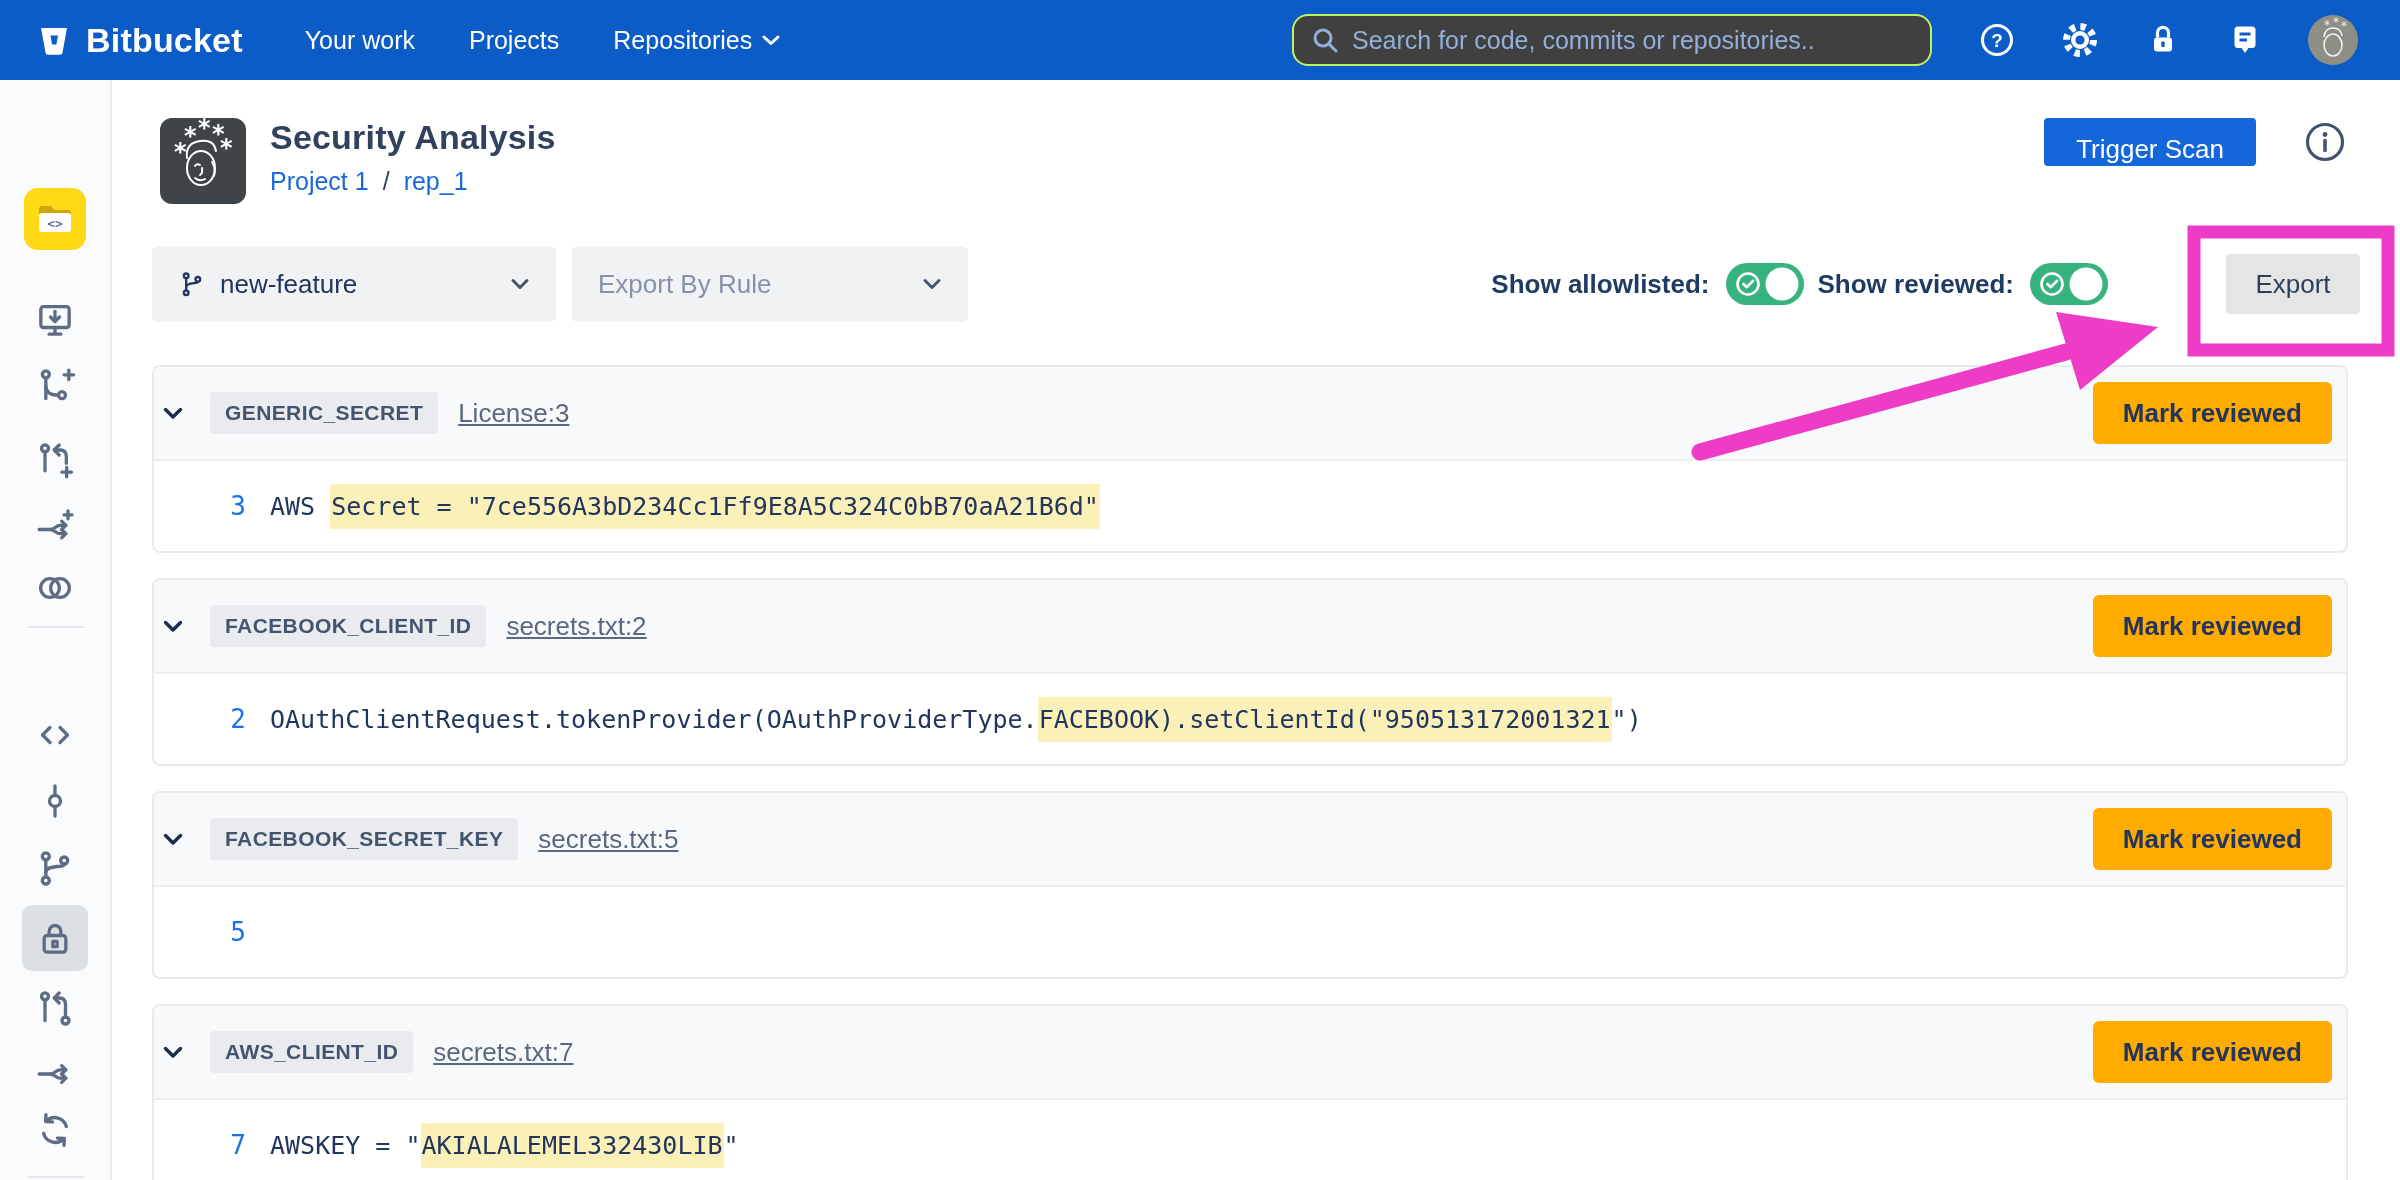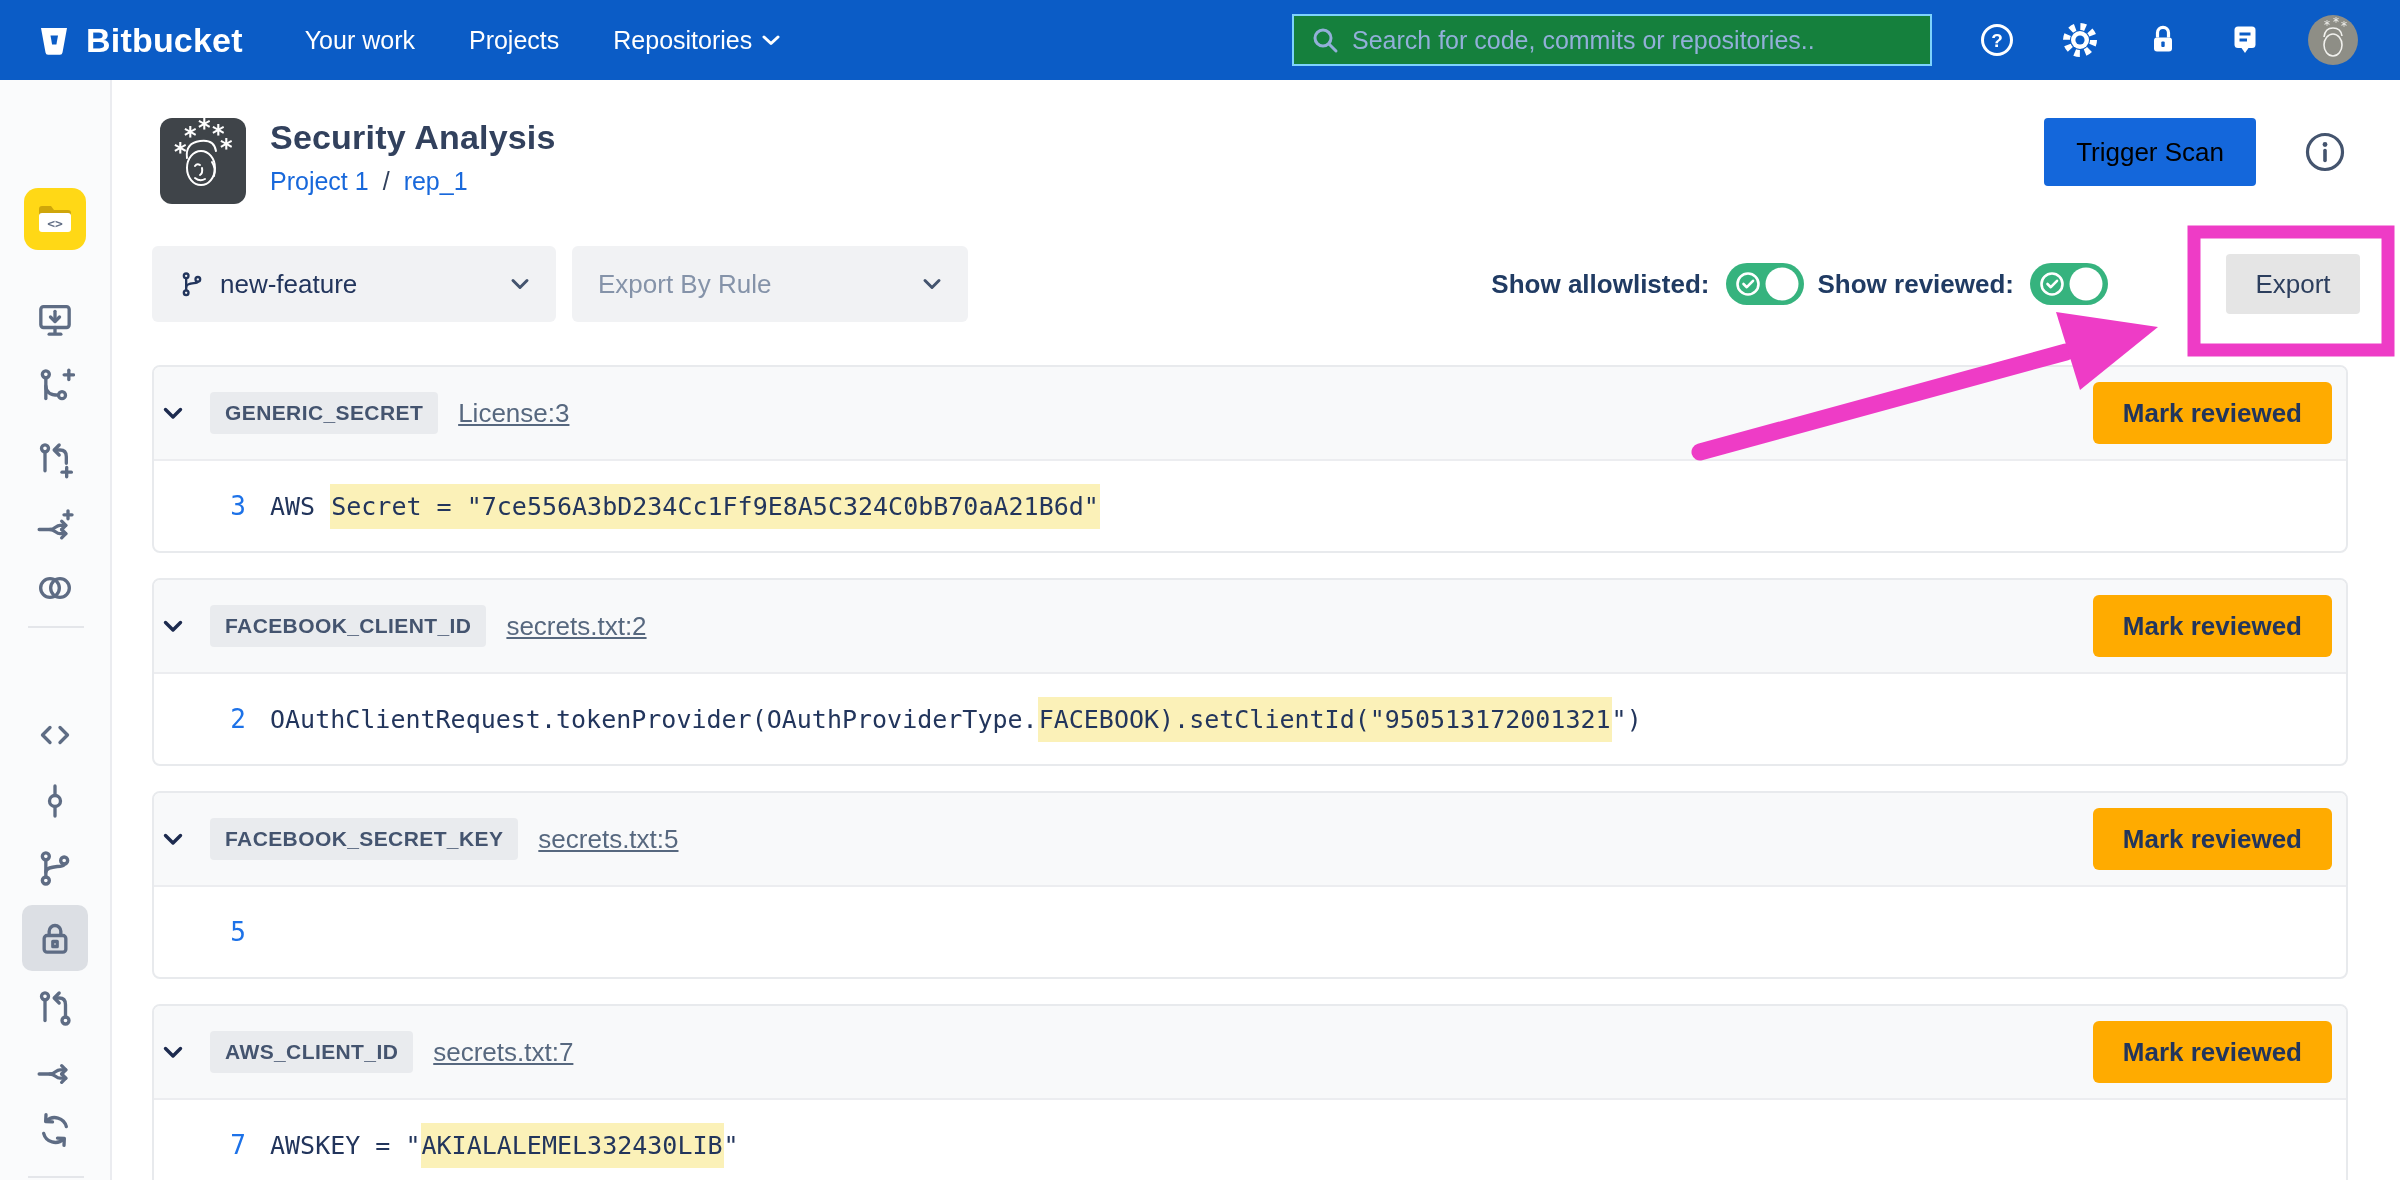--- a/index.html
+++ b/index.html
@@ -7,22 +7,22 @@
     font-family:"Liberation Sans", sans-serif; }
   svg { display:block; }
 
   
   .topnav { height:80px; background:#0B5CC6; display:flex; align-items:center;
     padding:0 42px 0 36px; position:relative; z-index:5; }
   .brand { display:flex; align-items:center; gap:14px; cursor:pointer; }
   .brand-name { color:#fff; font-size:34px; font-weight:bold; letter-spacing:.2px; }
   .nav-links { display:flex; align-items:center; gap:54px; margin-left:62px; }
   .nav-link { color:#fff; font-size:25px; font-weight:500; display:flex; align-items:center; gap:10px; cursor:pointer; }
-  .nav-search { margin-left:auto; width:640px; height:52px; background:#15803d;
-    border:2px solid #7dd3fc; border-radius:0; display:flex; align-items:center;
+  .nav-search { margin-left:auto; width:640px; height:52px; background:#404040;
+    border:2px solid #bef264; border-radius:16px; display:flex; align-items:center;
     padding:0 16px; gap:12px; }
   .nav-search input { flex:1; background:transparent; border:none; outline:none;
     color:#D5E3F7; font-size:25px; font-family:"Liberation Sans",sans-serif; }
   .nav-search input::placeholder { color:#93AFD9; }
   .nav-icons { display:flex; align-items:center; gap:44px; margin-left:46px; }
   .nav-icon { cursor:pointer; }
   .nav-avatar { width:50px; height:50px; border-radius:50%; background:#8E8E86;
     overflow:hidden; cursor:pointer; }
 
   
@@ -39,22 +39,22 @@
   .content { position:absolute; left:112px; right:0; top:80px; bottom:0;
     padding:38px 52px 0 40px; background:#fff; }
   .page-header { display:flex; align-items:flex-start; padding-left:8px; }
   .proj-avatar { width:86px; height:86px; background:#3F4449; border-radius:12px; overflow:hidden; flex:0 0 auto; }
   .head-text { margin-left:24px; }
   .page-title { font-size:34px; font-weight:bold; color:#32415D; letter-spacing:.2px; }
   .breadcrumb { margin-top:10px; font-size:25px; display:flex; gap:14px; align-items:center; }
   .crumb-link { color:#1868DB; cursor:pointer; }
   .crumb-sep { color:#32415D; }
   .header-right { margin-left:auto; display:flex; align-items:center; gap:46px; }
-  .btn-primary { height:68px; padding:16px 32px; background:#1467DB; border:none; border-radius:4px;
-    color:#000000; font-size:26px; font-weight:500; font-family:"Liberation Sans",sans-serif; cursor:pointer; }
+  .btn-primary { height:48px; padding:16px 32px; background:#1467DB; border:none; border-radius:4px;
+    color:#ffffff; font-size:26px; font-weight:500; font-family:"Liberation Sans",sans-serif; cursor:pointer; }
 
   
   .toolbar { margin-top:42px; display:flex; align-items:center; }
   .dropdown { height:76px; background:#F1F2F4; border-radius:6px; display:flex;
     align-items:center; padding:0 26px; cursor:pointer; }
   .dd-branch { width:404px; }
   .dd-rule { width:396px; margin-left:16px; }
   .dd-label { font-size:26px; color:#22355C; font-weight:500; margin-left:14px; }
   .dd-placeholder { font-size:26px; color:#8593A9; }
   .dd-chevron { margin-left:auto; }

